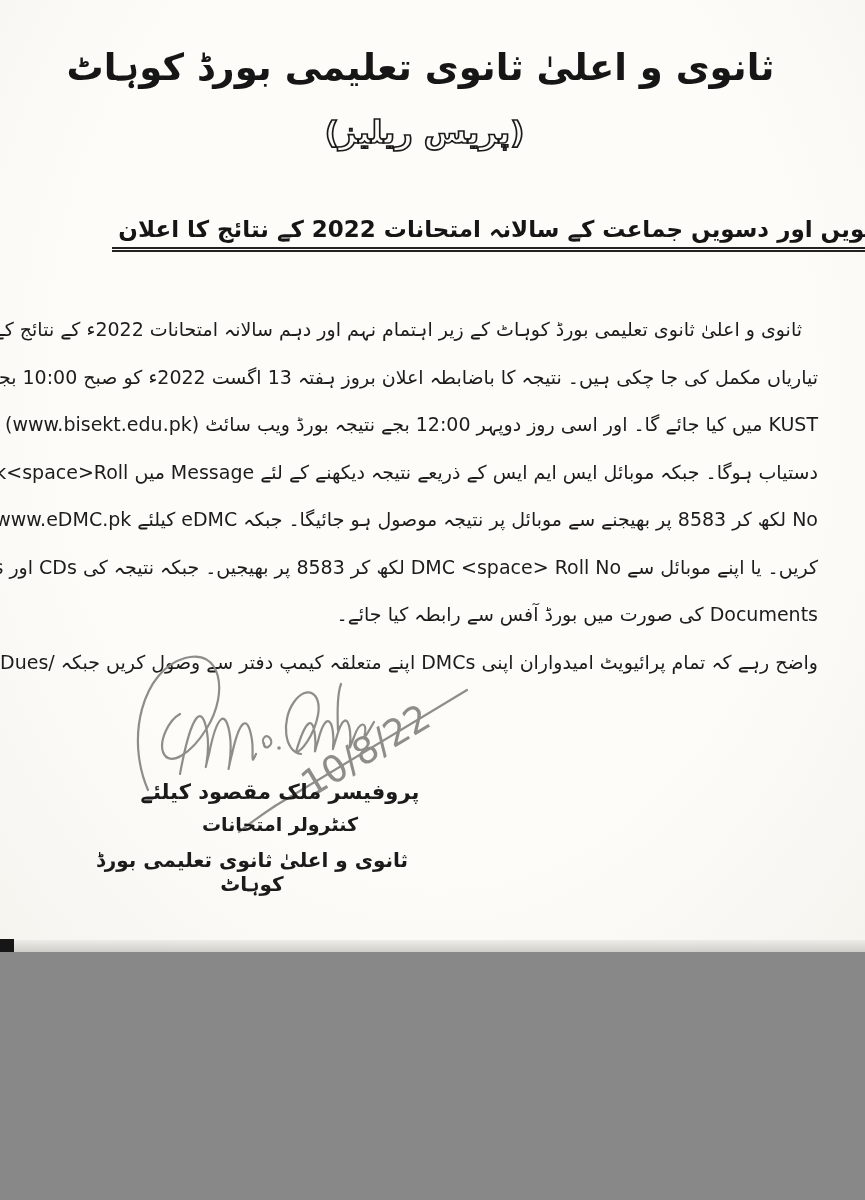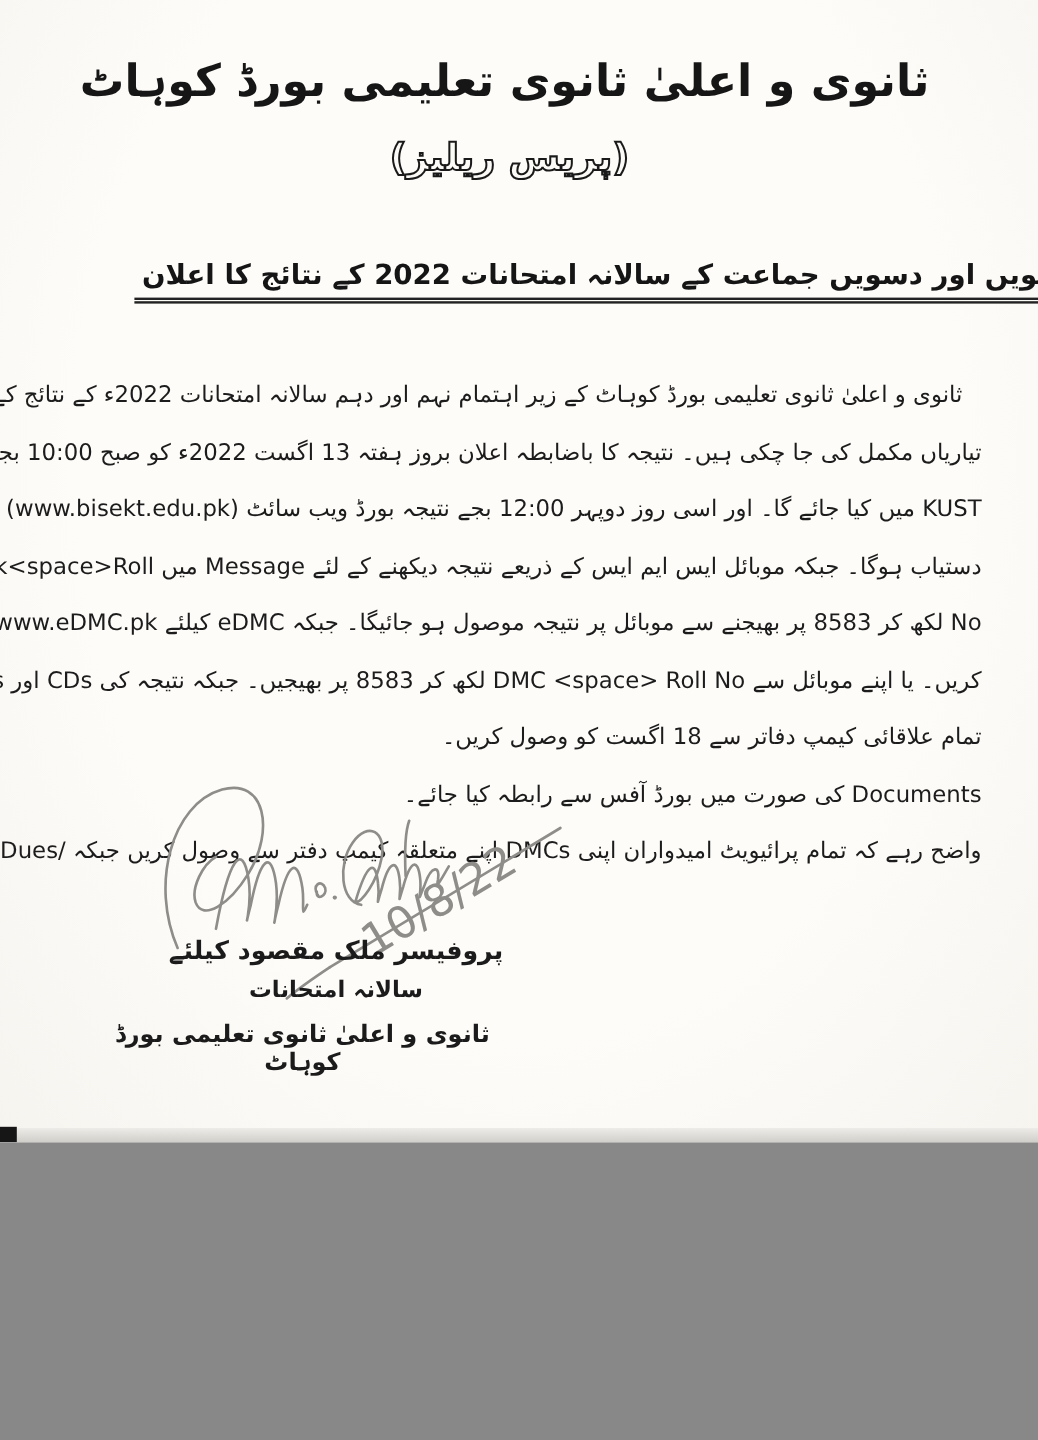--- a/index.html
+++ b/index.html
@@ -77,42 +77,41 @@
     <span class="heading">نویں اور دسویں جماعت کے سالانہ امتحانات 2022 کے نتائج کا اعلان</span>
   </div>
 
   <div class="bodytext">
     <div class="line indent">ثانوی و اعلیٰ ثانوی تعلیمی بورڈ کوہاٹ کے زیر اہتمام نہم اور دہم سالانہ امتحانات 2022ء کے نتائج کے سلسلے میں تمام</div>
     <div class="line">تیاریاں مکمل کی جا چکی ہیں۔ نتیجہ کا باضابطہ اعلان بروز ہفتہ 13 اگست 2022ء کو صبح 10:00 بجے بمقام افتخار آڈیٹوریم</div>
     <div class="line">KUST میں کیا جائے گا۔ اور اسی روز دوپہر 12:00 بجے نتیجہ بورڈ ویب سائٹ (www.bisekt.edu.pk) پر</div>
     <div class="line">دستیاب ہوگا۔ جبکہ موبائل ایس ایم ایس کے ذریعے نتیجہ دیکھنے کے لئے Message میں bisek&lt;space&gt;Roll</div>
     <div class="line">No لکھ کر 8583 پر بھیجنے سے موبائل پر نتیجہ موصول ہو جائیگا۔ جبکہ eDMC کیلئے www.eDMC.pk پر وزٹ</div>
     <div class="line">کریں۔ یا اپنے موبائل سے DMC &lt;space&gt; Roll No لکھ کر 8583 پر بھیجیں۔ جبکہ نتیجہ کی CDs اور DMCs</div>
-    <div class="line endline">تمام علاقائی کیمپ دفاتر سے 18 اگست کو وصول کریں۔</div>
     <div class="line endline">Documents کی صورت میں بورڈ آفس سے رابطہ کیا جائے۔</div>
     <div class="line">واضح رہے کہ تمام پرائیویٹ امیدواران اپنی DMCs اپنے متعلقہ کیمپ دفتر سے وصول کریں جبکہ Dues/‎</div>
   </div>
 
   <svg class="sig-svg" viewBox="0 0 345 195" xmlns="http://www.w3.org/2000/svg">
     <g fill="none" stroke="#8f8d8a" stroke-width="2.2" stroke-linecap="round">
       <path d="M 23,148 C 0,95 18,28 60,16 C 96,6 104,50 82,86 C 66,112 44,126 38,110 C 34,98 44,78 55,72"></path>
       <path d="M 55,132 C 66,72 77,60 82,90 C 86,114 76,142 84,112 C 92,72 101,66 105,94 C 108,118 99,144 107,112 C 115,76 123,72 127,98 C 129,112 125,126 131,112"></path>
       <path d="M 140,104 C 134,96 143,90 146,98 C 148,105 138,109 139,101"></path>
       <circle cx="154" cy="106" r="1.8" fill="#8f8d8a" stroke="none"></circle>
       <path d="M 176,112 C 159,110 156,78 169,60 C 182,42 197,51 193,73 C 189,94 176,110 171,110 C 181,76 188,74 190,94 C 192,108 187,118 193,99 C 199,75 206,73 208,91 C 210,105 205,116 211,97 C 217,75 223,73 225,89 C 227,103 221,115 229,95 C 235,78 242,80 240,91 C 238,100 243,90 249,80"></path>
       <path d="M 213,88 C 212,66 213,50 216,42"></path>
       <path d="M 150,164 L 342,48"></path>
       <path d="M 150,164 C 138,172 126,180 114,190"></path>
     </g>
     <text transform="translate(186,156) rotate(-31)" font-family="DejaVu Sans, sans-serif" font-size="37" fill="#8f8d8a">10/8/22</text>
   </svg>
 
   <div class="signatory">
     <div class="sig-name">پروفیسر ملک مقصود کیلئے</div>
-    <div class="sig-designation">سالانہ امتحانات</div>
+    <div class="sig-designation">کنٹرولر امتحانات</div>
     <div class="sig-org">ثانوی و اعلیٰ ثانوی تعلیمی بورڈ کوہاٹ</div>
   </div>
 
   <div class="artifact bottom-band"></div>
   <div class="artifact corner-block"></div>
   <div class="artifact edge-speck"></div>
   <div class="artifact right-mark"></div>
 
 </div>
 

